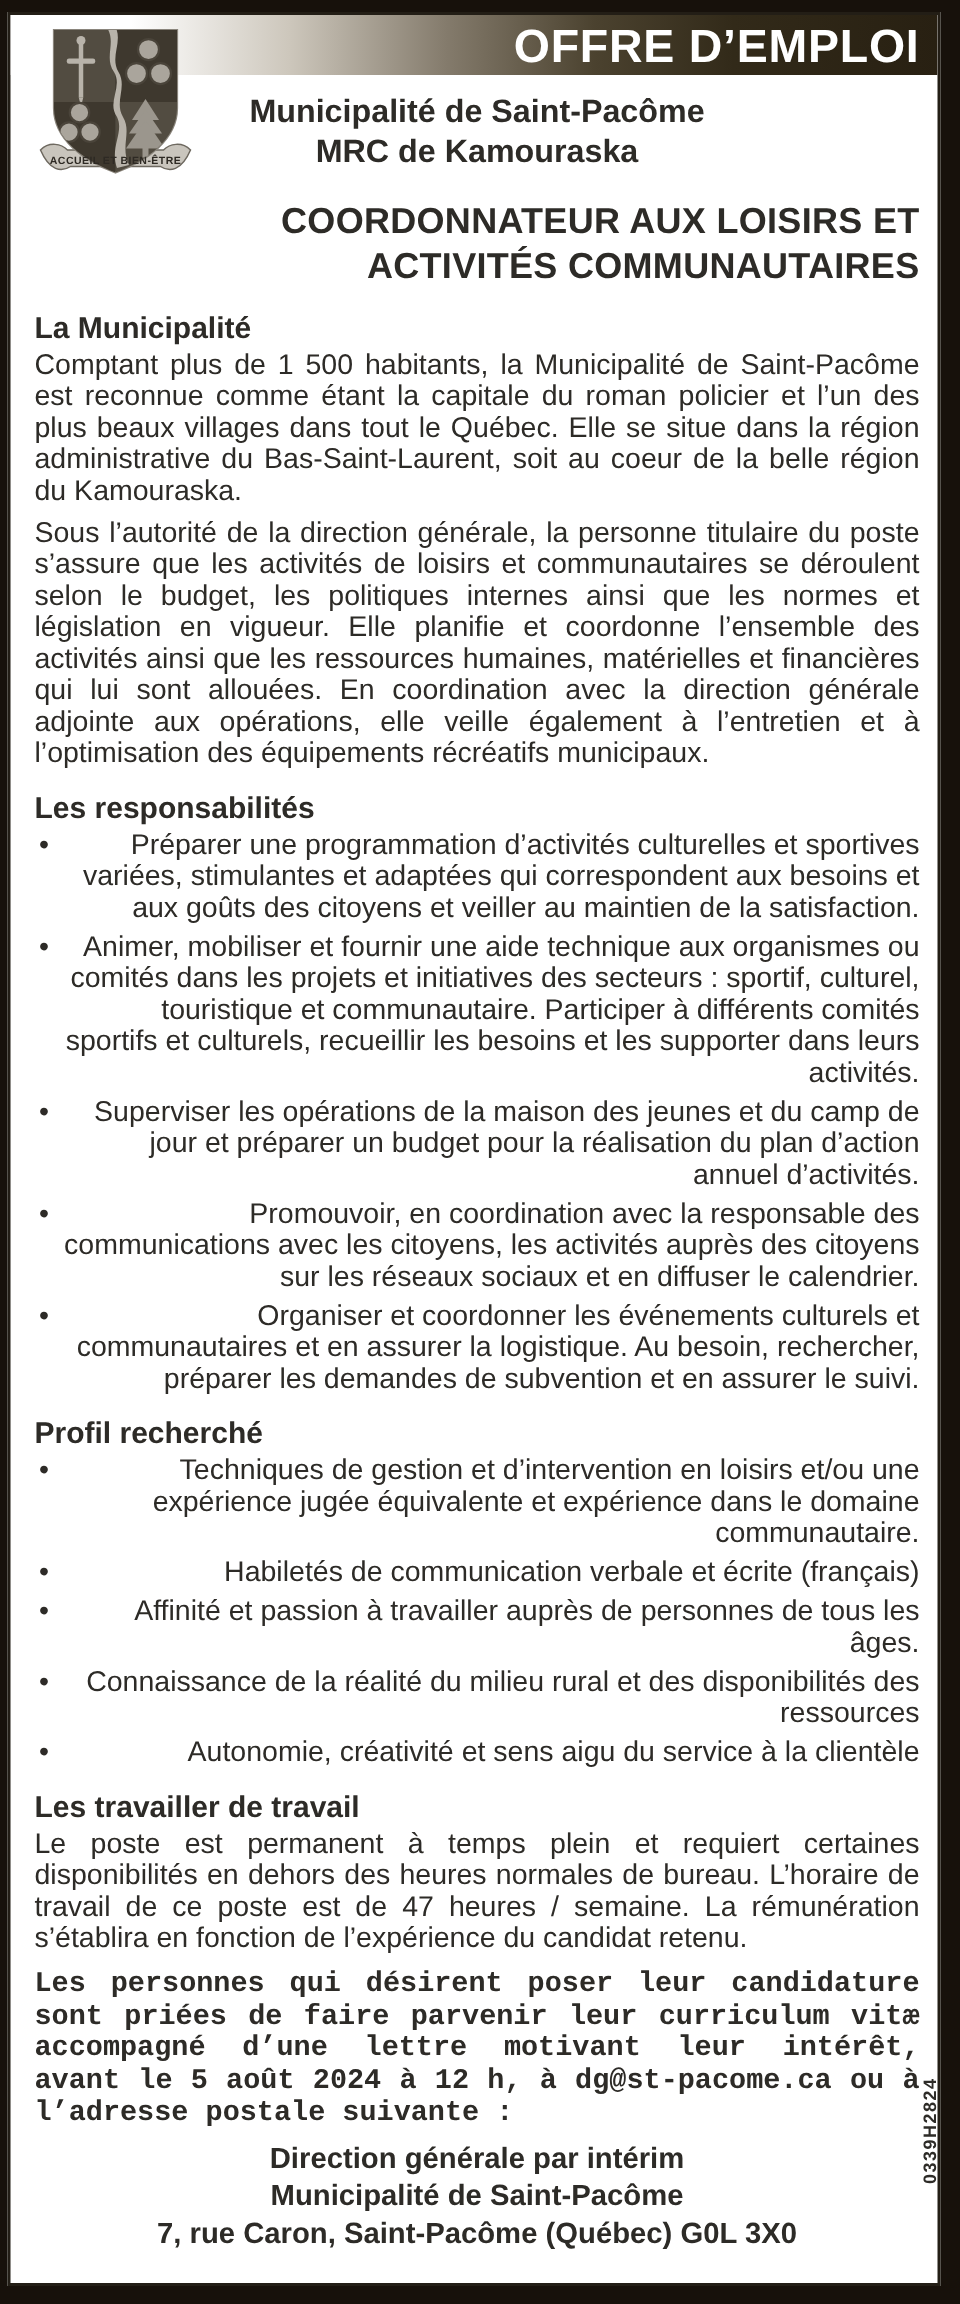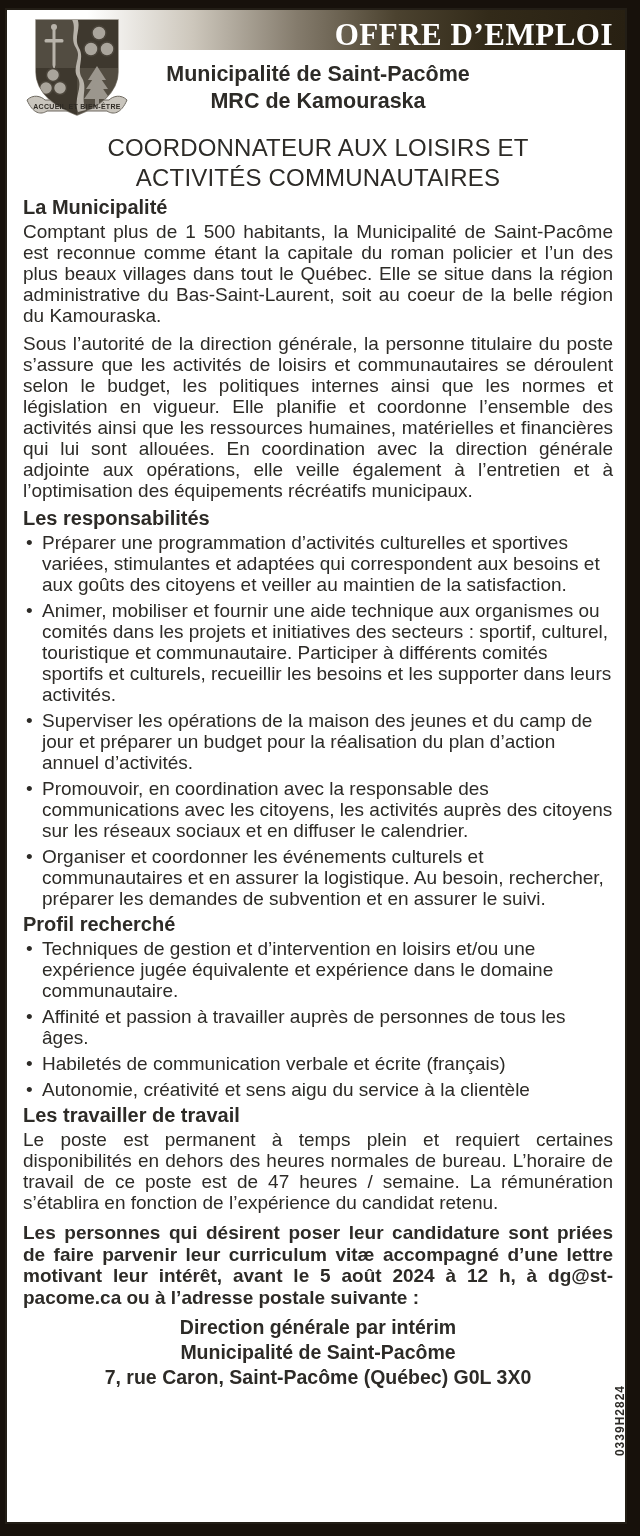--- a/index.html
+++ b/index.html
@@ -7,33 +7,33 @@
     position:relative;width:640px;height:1536px;background:#17110b;
     font-family:"Liberation Sans", sans-serif;color:#2d2b27;overflow:hidden;
   }
   .inner{
     position:absolute;top:8px;left:5px;width:622px;height:1516px;
     background:#ffffff;border:2px solid #231e16;box-sizing:border-box;overflow:hidden;
   }
   .band{
     position:relative;height:40px;box-sizing:border-box;
     background:linear-gradient(90deg,#ffffff 0%,#ffffff 13%,#cdc7bc 30%,#847b6c 47%,#4b422f 63%,#322a19 78%,#282012 100%);
-    display:flex;align-items:flex-end;justify-content:flex-end;padding-right:12px;font-family:Liberation Serif, serif;
+    display:flex;align-items:center;justify-content:flex-end;padding-right:12px;
   }
   .band-label{color:#ffffff;font-size:31px;font-weight:bold;letter-spacing:.5px;line-height:1;}
   .logo{position:absolute;top:6px;left:18px;width:104px;height:108px;z-index:5;}
   .content{padding:0 12px 0 16px;font-size:19px;line-height:21px;}
   .org{ text-align:center;font-weight:bold;font-size:21.5px;line-height:27px;margin-top:11px;}
-  .title{text-align:center;font-weight:normal;font-size:24px;line-height:30px;margin-top:18px;letter-spacing:.2px;}
-  .section-h{font-size:20px;font-weight:bold;margin:4px 0 3px;}
+  .title{text-align:right;font-weight:bold;font-size:24px;line-height:30px;margin-top:18px;letter-spacing:.2px;}
+  .section-h{font-size:20px;font-weight:bold;margin:16px 0 3px;}
   .body-p{text-align:justify;margin:3px 0 7px;}
-  ul.blist{margin:2px 0 0;padding:0;list-style:none;}
+  ul.blist{margin:2px 0 0;padding:0;list-style:none;text-align:right;}
   ul.blist li{position:relative;padding-left:19px;margin:0 0 5px;}
   ul.blist li::before{content:"•";position:absolute;left:3px;top:0;}
-  .app-p{font-weight:bold;text-align:justify;margin:9px 0 0;line-height:21.5px;}
+  .app-p{font-weight:bold;text-align:justify;margin:9px 0 0;line-height:21.5px;font-family:Liberation Mono, monospace;}
   .addr{text-align:center;font-weight:bold;font-size:19.5px;line-height:25px;margin-top:7px;}
   .side-code{
     position:absolute;right:-2px;bottom:66px;writing-mode:vertical-rl;transform:rotate(180deg);
     font-size:12px;font-weight:bold;letter-spacing:1px;color:#2d2b27;
   }
 </style>
 </head>
 <body>
 
 <div class="page">
@@ -105,22 +105,23 @@
         <li>Préparer une programmation d’activités culturelles et sportives variées, stimulantes et adaptées qui correspondent aux besoins et aux goûts des citoyens et veiller au maintien de la satisfaction.</li>
         <li>Animer, mobiliser et fournir une aide technique aux organismes ou comités dans les projets et initiatives des secteurs : sportif, culturel, touristique et communautaire. Participer à différents comités sportifs et culturels, recueillir les besoins et les supporter dans leurs activités.</li>
         <li>Superviser les opérations de la maison des jeunes et du camp de jour et préparer un budget pour la réalisation du plan d’action annuel d’activités.</li>
         <li>Promouvoir, en coordination avec la responsable des communications avec les citoyens, les activités auprès des citoyens sur les réseaux sociaux et en diffuser le calendrier.</li>
         <li>Organiser et coordonner les événements culturels et communautaires et en assurer la logistique. Au besoin, rechercher, préparer les demandes de subvention et en assurer le suivi.</li>
       </ul>
 
       <div class="section-h">Profil recherché</div>
       <ul class="blist">
         <li>Techniques de gestion et d’intervention en loisirs et/ou une expérience jugée équivalente et expérience dans le domaine communautaire.</li>
+        <li>Habiletés de communication verbale et écrite (français)</li>
         <li>Affinité et passion à travailler auprès de personnes de tous les âges.</li>
-        <li>Habiletés de communication verbale et écrite (français)</li>
+        <li>Connaissance de la réalité du milieu rural et des disponibilités des ressources</li>
         <li>Autonomie, créativité et sens aigu du service à la clientèle</li>
       </ul>
 
       <div class="section-h">Les travailler de travail</div>
       <p class="body-p">Le poste est permanent à temps plein et requiert certaines disponibilités en dehors des heures normales de bureau. L’horaire de travail de ce poste est de 47 heures / semaine. La rémunération s’établira en fonction de l’expérience du candidat retenu.</p>
 
       <p class="app-p">Les personnes qui désirent poser leur candidature sont priées de faire parvenir leur curriculum vitæ accompagné d’une lettre motivant leur intérêt, avant le 5 août 2024 à 12 h, à dg@st-pacome.ca ou à l’adresse postale suivante :</p>
 
       <div class="addr">
         <div>Direction générale par intérim</div>

